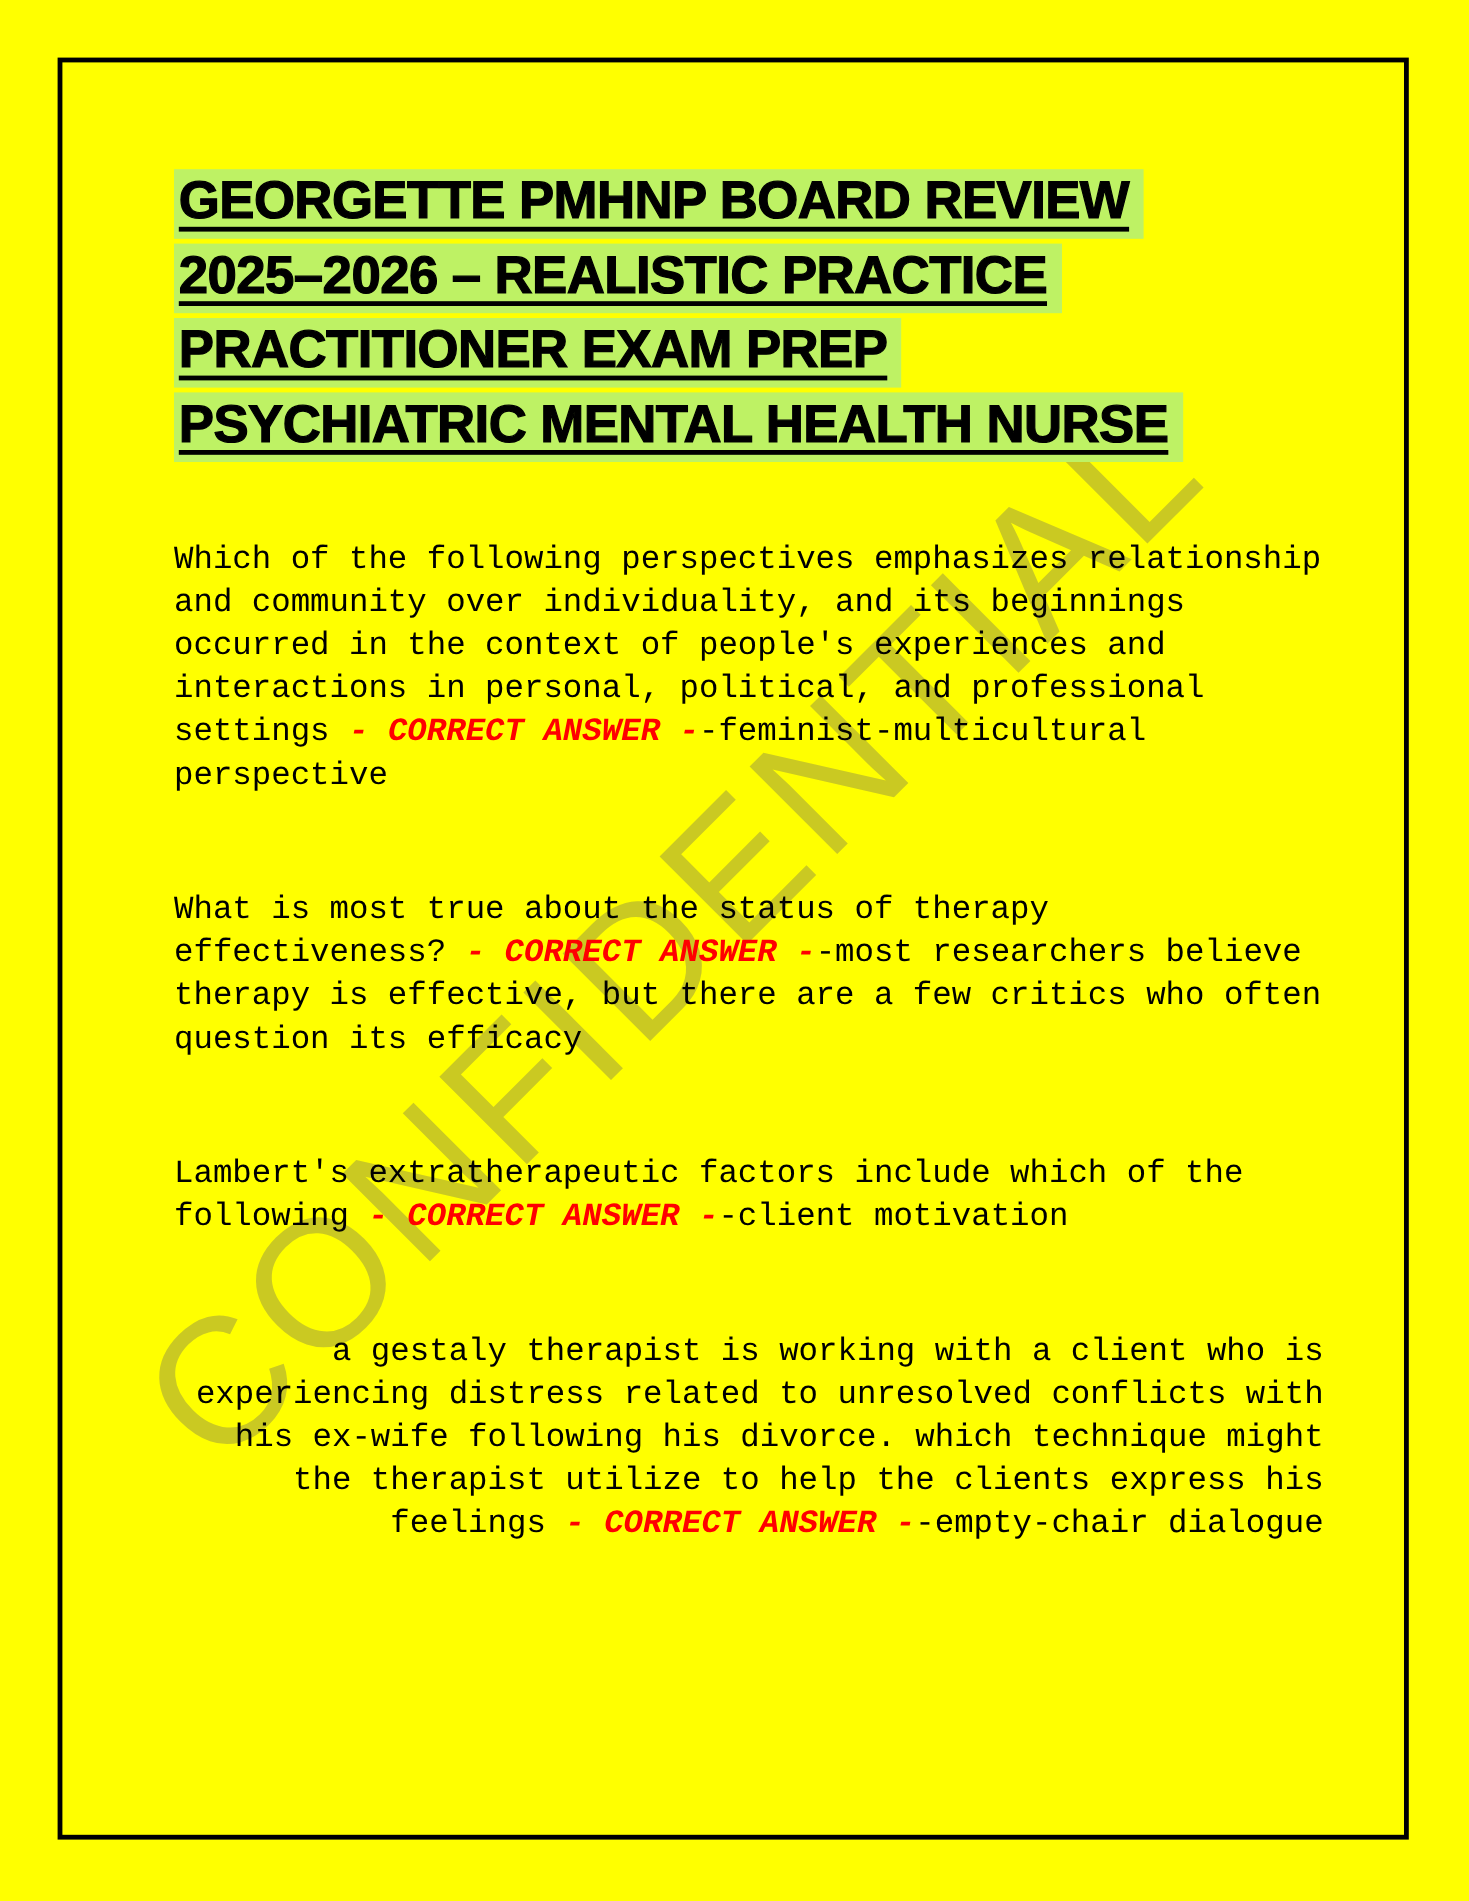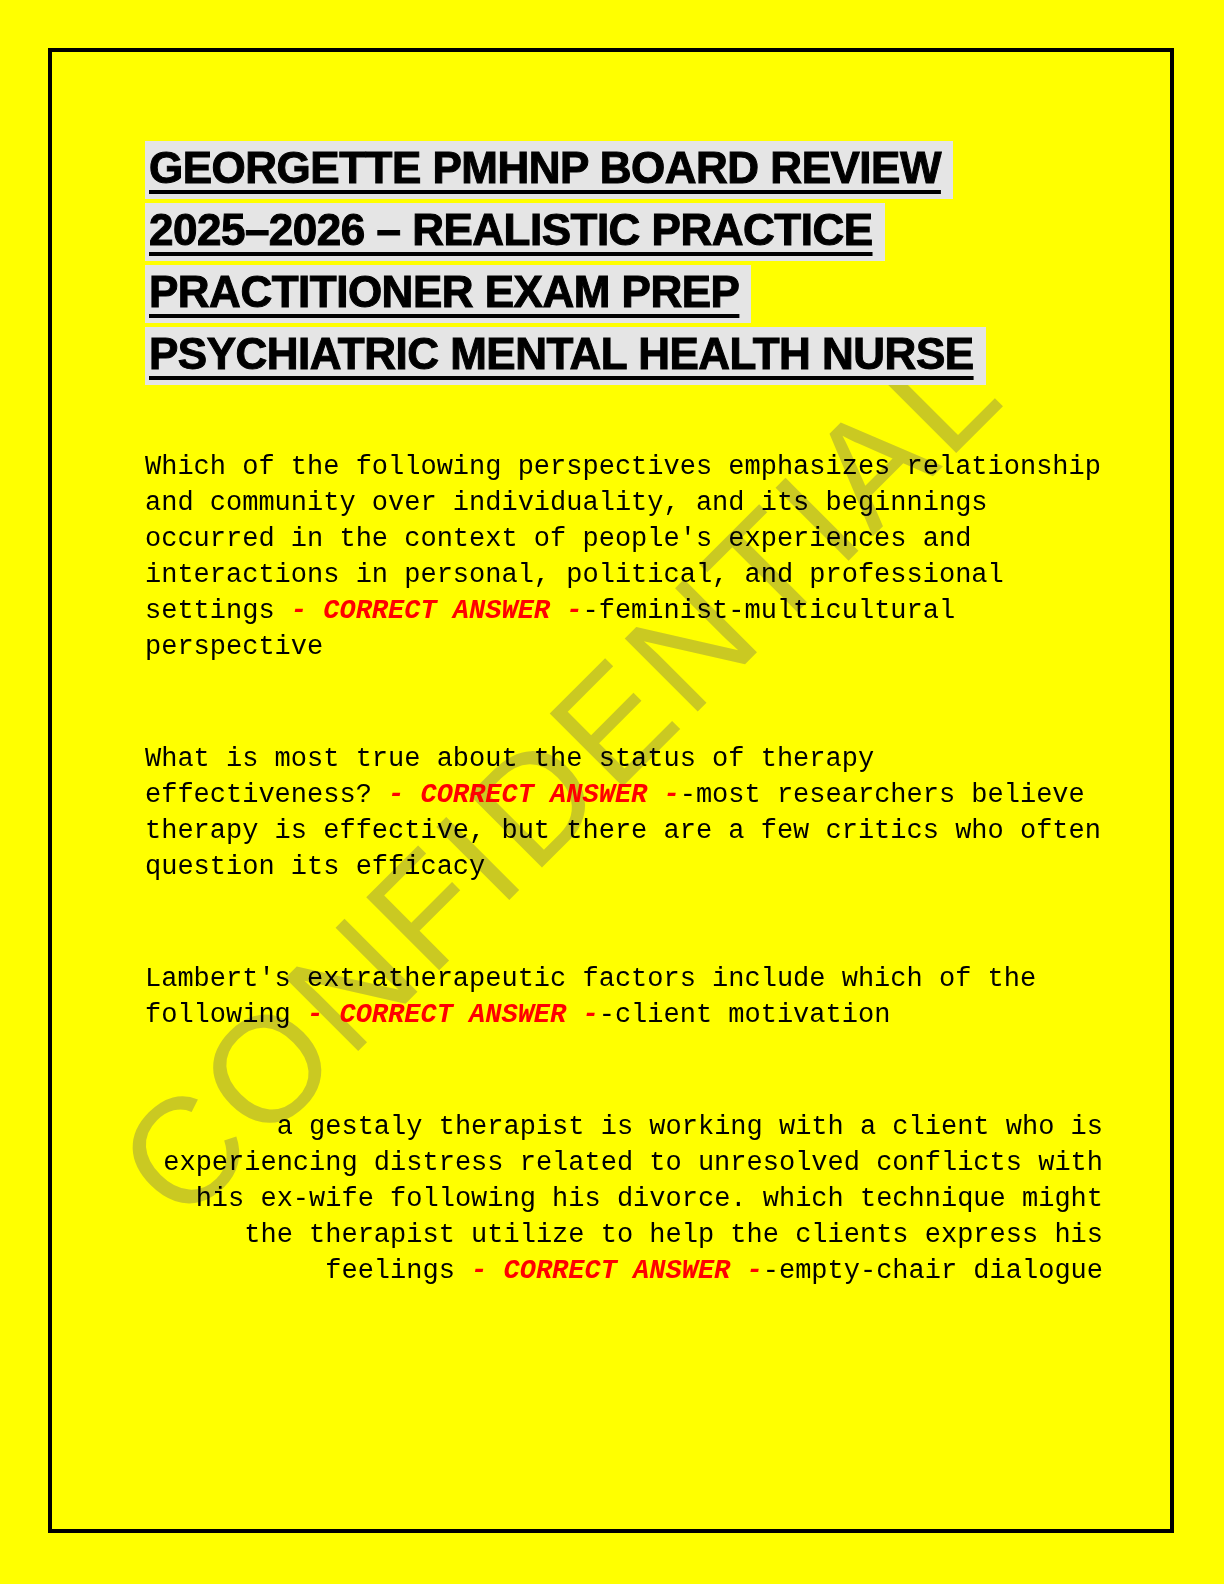--- a/index.html
+++ b/index.html
@@ -50,21 +50,21 @@
     font-size: 44px;
     line-height: 45px;
     font-weight: 700;
     letter-spacing: -0.5px;
     color: #000000;
     -webkit-text-stroke: 1px #000000;
   }
   .title-line { margin: 0 0 4px 0; }
   .hl {
     display: inline-block;
-    background: #e5e5e5;
+    background: #bef264;
     padding: 4px 12px 9px 4px;
     text-decoration: underline;
     text-decoration-thickness: 3.5px;
     text-underline-offset: 7px;
   }
 
   .qa-list { width: 958px; }
   .qa {
     margin: 0 0 76px 0;
     font-size: 27px;

